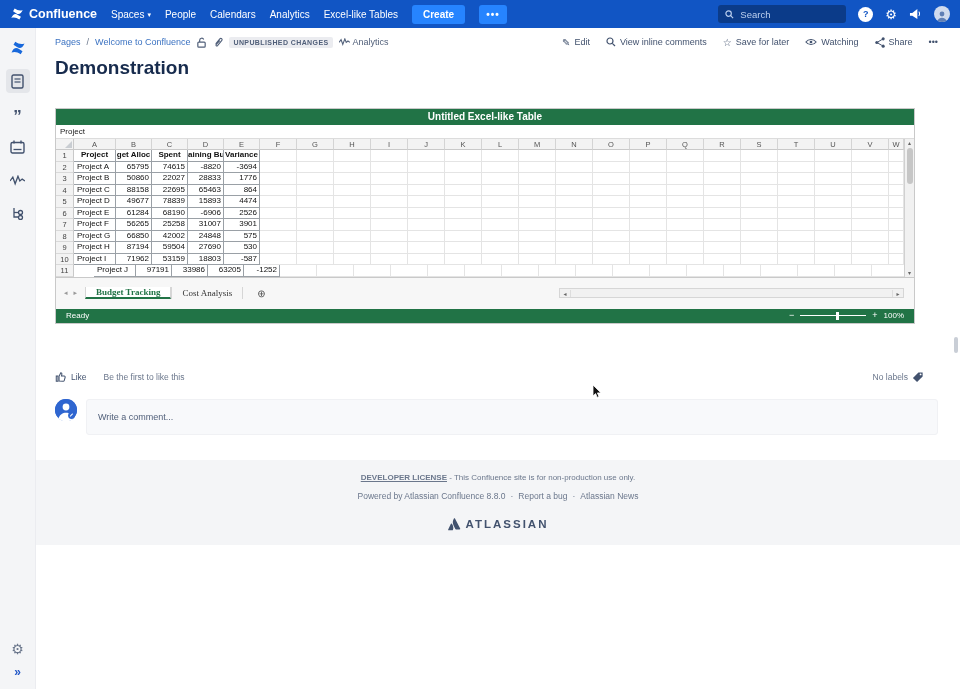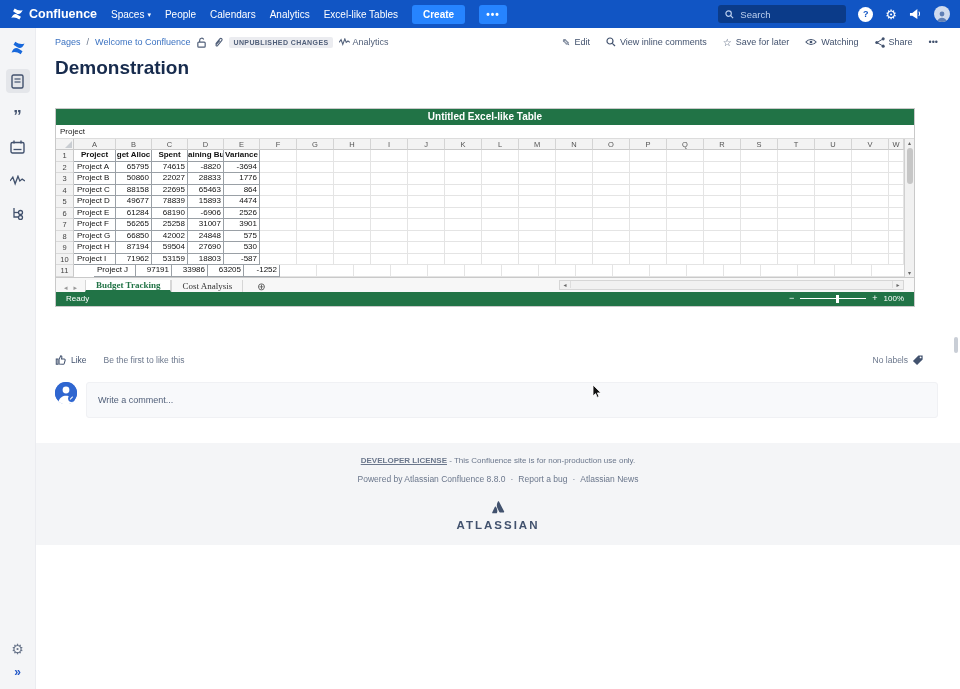--- a/index.html
+++ b/index.html
@@ -73,21 +73,21 @@
             line-height:10.5px; white-space:nowrap; overflow:hidden; flex:none; }
   .cell.tbl { border-right:1px solid #9aa0a6; border-bottom:1px solid #9aa0a6; }
   .cell.hdr { font-weight:bold; text-align:center; }
   .cell.num { text-align:right; padding-right:2px; }
   .cell.name { padding-left:3px; }
   .vscroll { width:10px; background:#f1f1f1; border-left:1px solid #d0d0d0; display:flex; flex-direction:column; align-items:center; }
   .vs-arrow { font-size:6px; color:#666; line-height:8px; height:8px; cursor:pointer; }
   .vs-thumb { width:6px; height:36px; background:#c6c6c6; border-radius:3px; margin-top:1px; cursor:grab; }
   .vs-fill { flex:1; }
 
-  .tabbar { height:15px; background:#f7f7f7; border-top:1px solid #c9c9c9; display:flex; align-items:flex-end; font-size:8px; }
+  .tabbar { height:32px; background:#f7f7f7; border-top:1px solid #c9c9c9; display:flex; align-items:center; font-size:8px; }
   .tab-nav { display:flex; align-items:center; gap:6px; padding:0 8px; color:#9a9a9a; font-size:7px; }
   .sheettab { font-family:"Liberation Serif", serif; font-size:9px; color:#333; padding:0 10px; display:flex;
             align-items:center; border-right:1px solid #d6d6d6; border-left:1px solid #d6d6d6; cursor:pointer; background:#f7f7f7; }
   .sheettab.active { background:#fff; color:#217346; font-weight:bold; border-bottom:2px solid #217346; }
   .addtab { color:#555; font-size:10px; display:flex; align-items:center; padding:0 14px; cursor:pointer; }
   .hscroll { margin-left:auto; margin-right:10px; align-self:center; width:345px; height:10px; border:1px solid #d6d6d6;
             background:#f1f1f1; display:flex; align-items:center; }
   .hs-arrow { width:11px; text-align:center; font-size:6px; color:#666; cursor:pointer; border-right:1px solid #ddd; }
   .hs-arrow.right { border-right:none; border-left:1px solid #ddd; }
   .hs-track { flex:1; height:100%; }
@@ -112,21 +112,21 @@
             font-size:9px; color:#505F79; line-height:34px; padding-left:11px; cursor:text; }
 
   
   .footer-band { margin-top:25px; margin-left:-19px; margin-right:-22px; background:#f4f5f7; padding:13px 0 4px; text-align:center; }
   .license-line { font-size:8px; color:#6B778C; }
   .license-label { font-weight:bold;text-decoration:underline; }
   .powered-line { font-size:8.5px; color:#6B778C; margin-top:9px; }
   .powered-line a { color:#6B778C; text-decoration:none; cursor:pointer; }
   .dot-sep { margin:0 5px; }
   .brand-row { margin-top:17px; padding-bottom:10px; display:flex; align-items:center; justify-content:center; gap:5px;
-            color:#42526E; font-weight:bold; font-size:11.5px; letter-spacing:2px;flex-direction:column; }
+            color:#42526E; font-weight:bold; font-size:11.5px; letter-spacing:2px; }
 
   
   .mouse-cursor { position:absolute; left:592px; top:384px; z-index:9; }
   .page-scroll-thumb { position:absolute; right:2px; top:337px; width:4px; height:16px; background:#c9ced6; border-radius:2px; z-index:9; }
 </style>
 </head>
 <body>
 
 <header class="navbar">
   <div class="nav-left">

